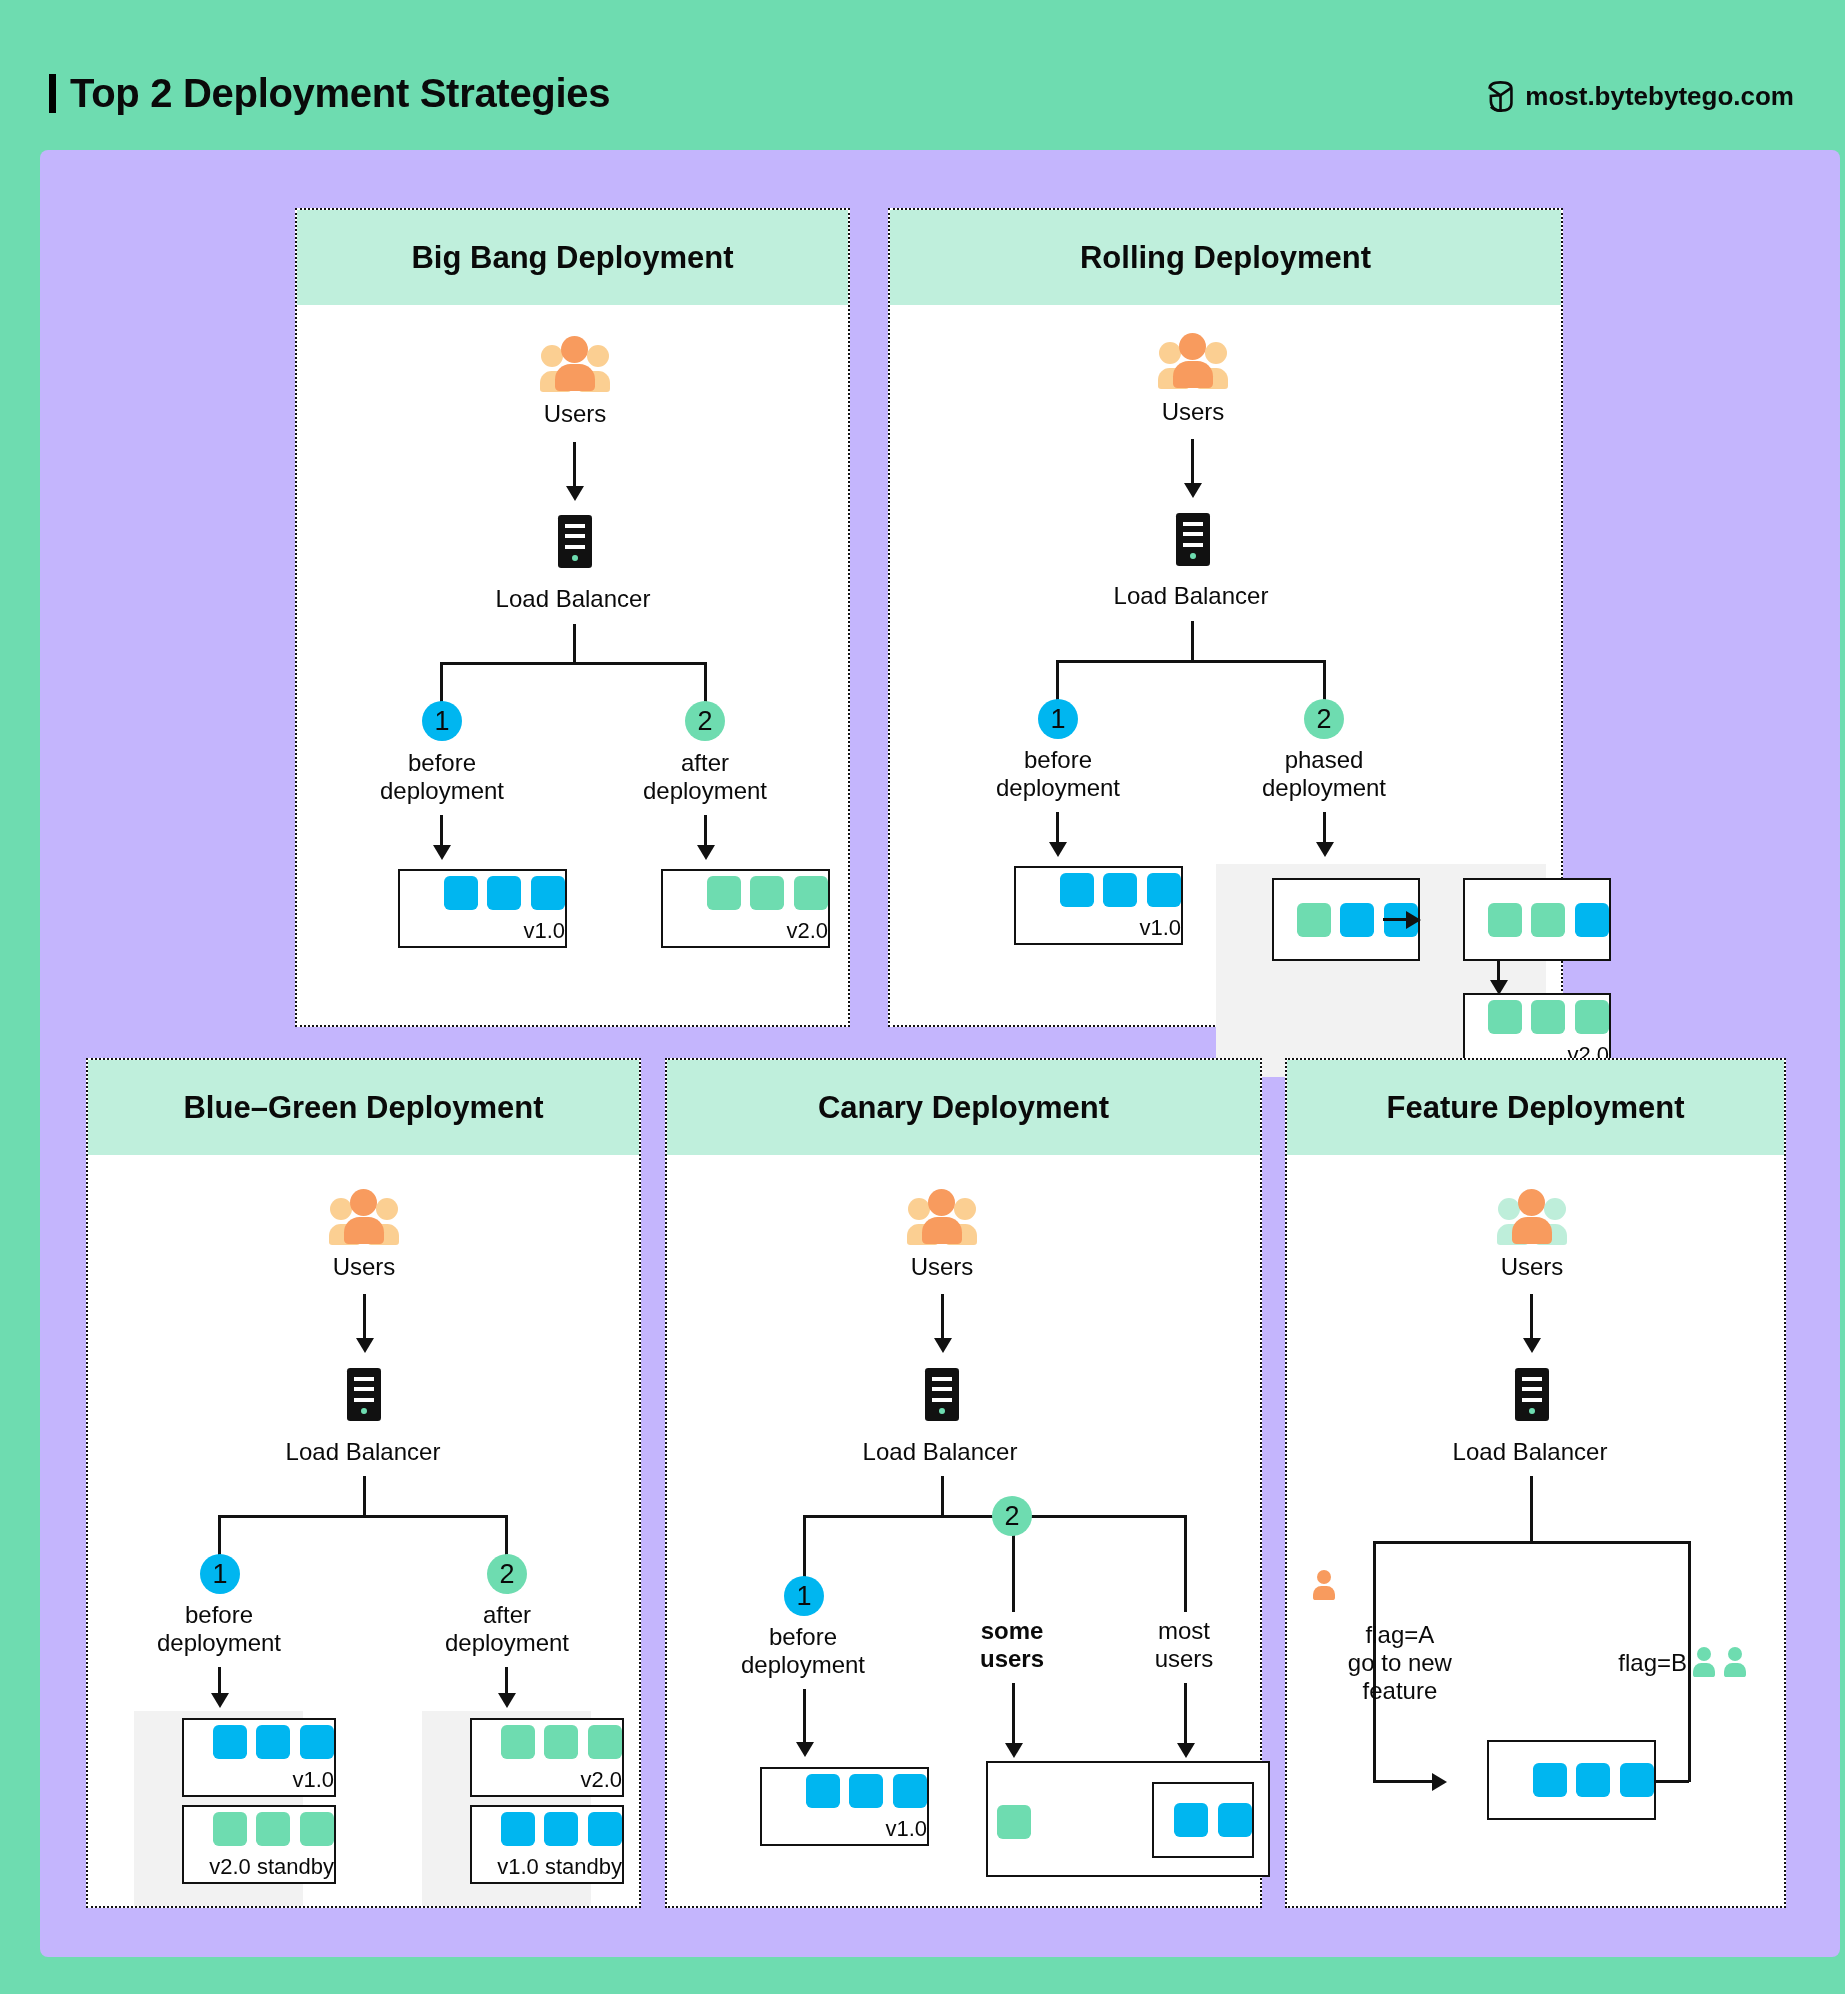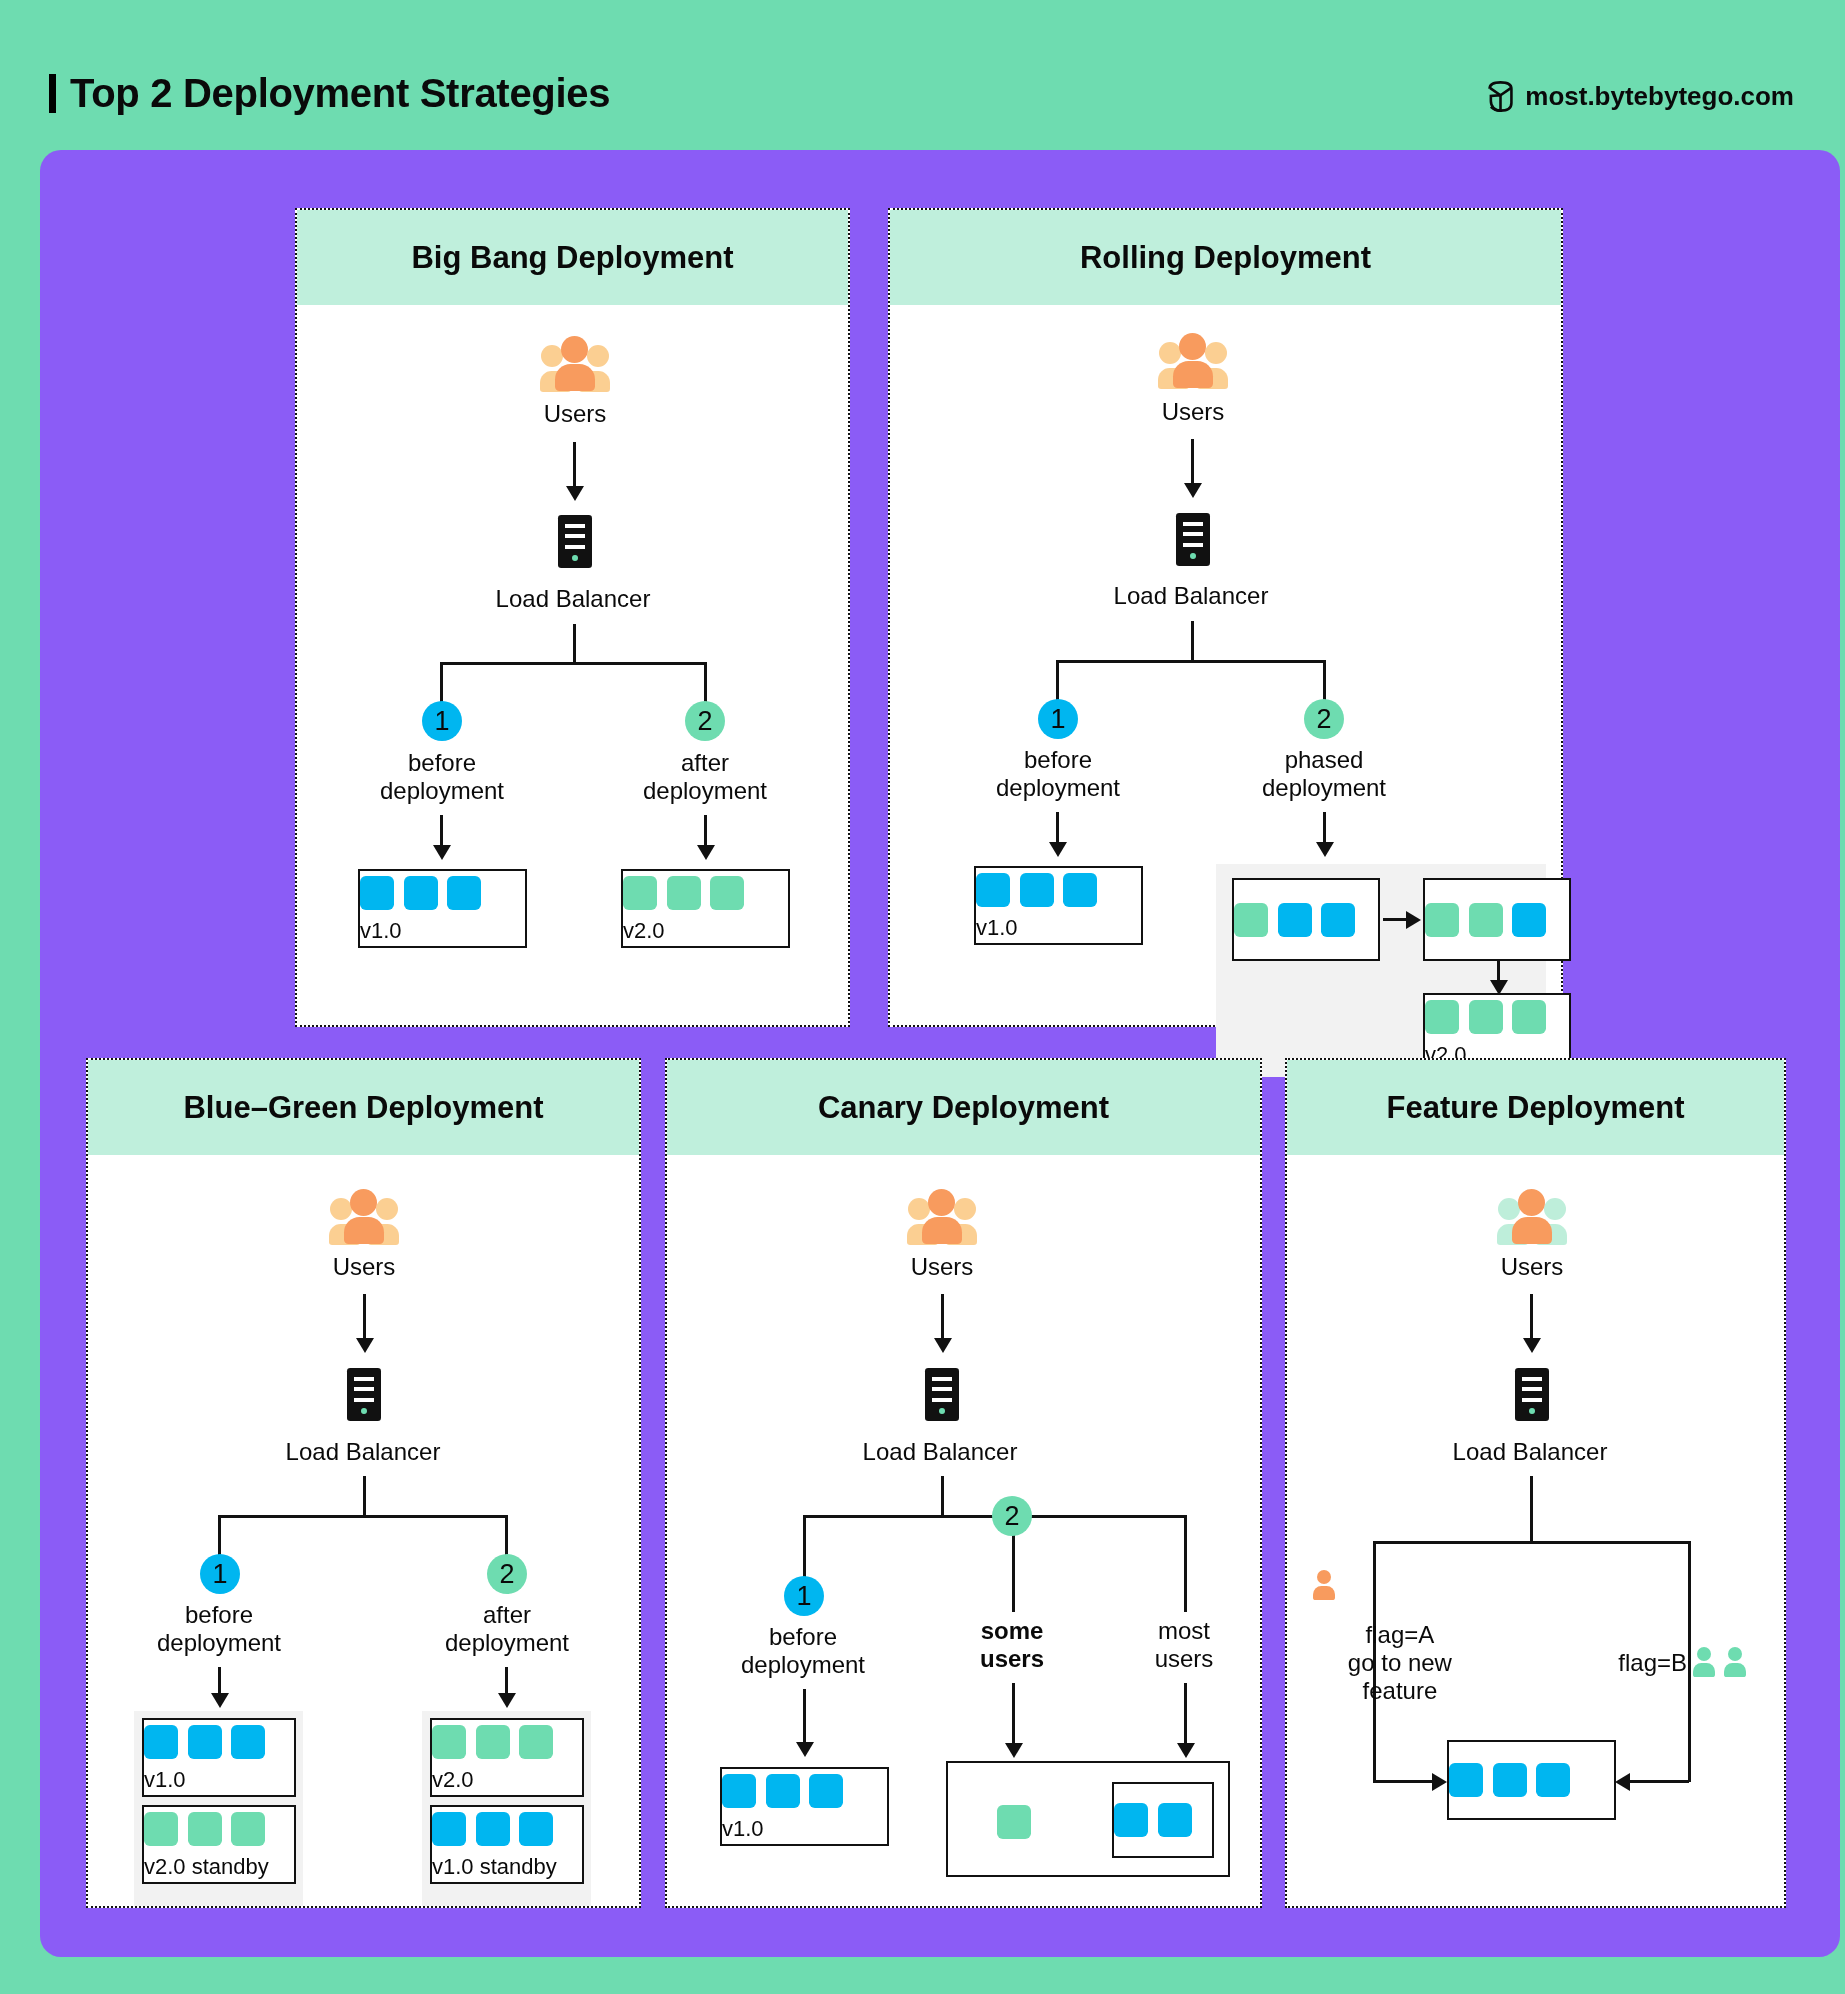--- a/index.html
+++ b/index.html
@@ -17,21 +17,21 @@
   .title-bar { width: 7px; height: 39px; background: #000; }
   .title-text { font-size: 40px; font-weight: 700; color: #0a0a0a; letter-spacing: -0.3px; white-space: nowrap; }
 
   .brand { position: absolute; right: 52px; top: 81px; display: flex; align-items: center; gap: 11.6px; }
   .brand-text { font-size: 26px; font-weight: 600; color: #0a0a0a; white-space: nowrap; }
 
   
   .card {
     position: absolute; left: 40px; top: 150px;
     width: 1800px; height: 1807px;
-    background: #8b5cf6; border-radius: 21px;
+    background: #c4b5fd; border-radius: 8px;
   }
 
   
   .panel {
     position: absolute;
     border: 2.6px dotted #111;
     background: #ffffff;
   }
   .panel-head {
     background: #BFEFDC;
@@ -78,22 +78,22 @@
     position: absolute; width: 40px; height: 40px; border-radius: 50%;
     display: flex; align-items: center; justify-content: center;
     font-size: 27px; font-weight: 500; color: #0a0a0a;
   }
   .badge-1 { background: #00B6F0; }
   .badge-2 { background: #6EDCB0; }
 
   
   .vbox {
     position: absolute; border: 2.6px solid #111; background: #fff;
-    display: flex; flex-direction: column; align-items: flex-start;
-    justify-content: center; gap: 10px;
+    display: flex; flex-direction: column; align-items: flex-end;
+    justify-content: center; gap: 10px; margin-left: 40px;
   }
   .chips { display: flex; gap: 9.7px; }
   .chip { width: 34px; height: 34px; border-radius: 5.8px; }
   .chip-b { background: #00B6F0; }
   .chip-g { background: #6EDCB0; }
   .vname { font-size: 22px; color: #0a0a0a; line-height: 1; }
 
   .greybox { position: absolute; background: #F2F2F2; }
 
   

